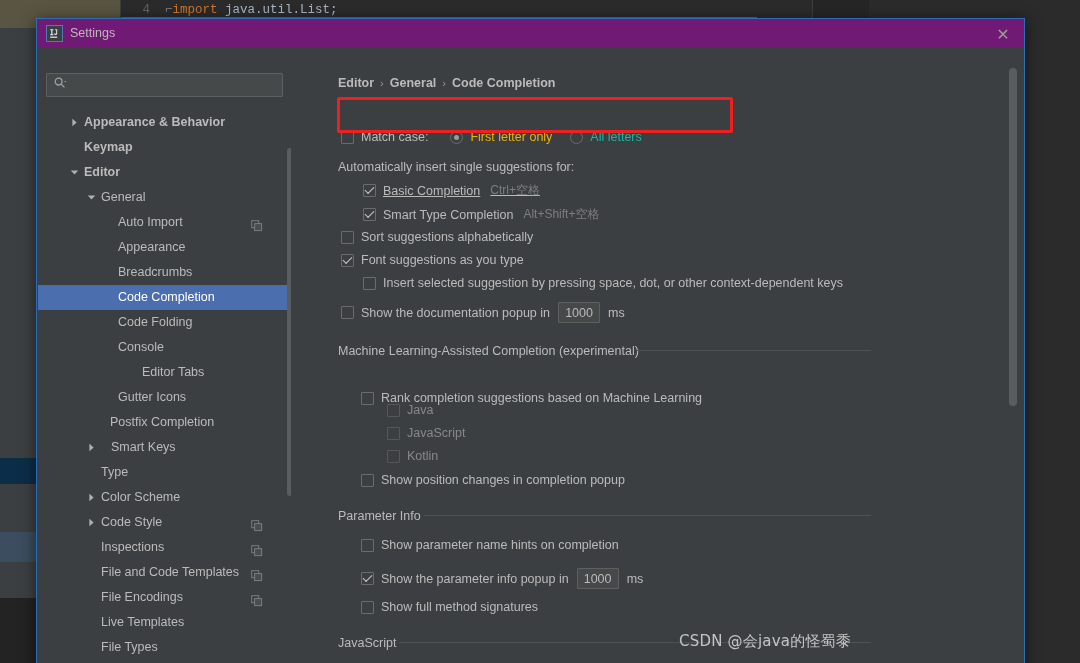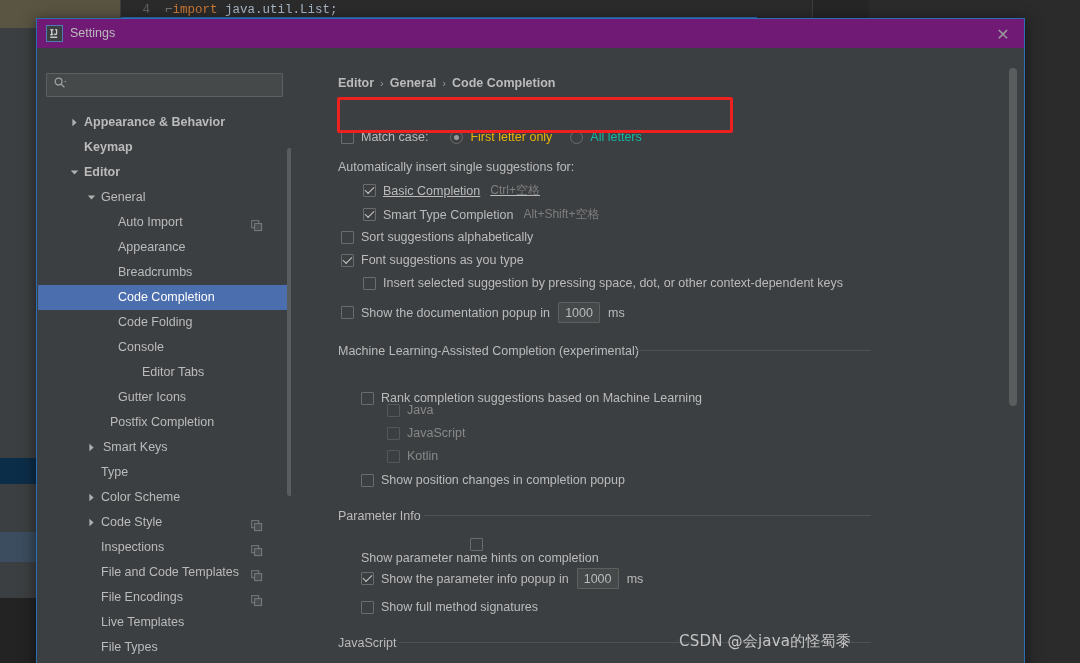--- a/index.html
+++ b/index.html
@@ -313,21 +313,21 @@
           </div>
           <div class="tree-row">
             <span class="lbl" style="left: 72px;">Postfix Completion</span>
           </div>
           <div class="tree-row">
             <span class="tw" style="left: 47px;">
               <svg width="9" height="9" viewBox="0 0 9 9">
                 <path d="M2.4 0.8 L2.4 8.2 L6.6 4.5 Z" fill="#b0b0b0"></path>
               </svg>
             </span>
-            <span class="lbl" style="left: 65px;">Smart Keys</span>
+            <span class="lbl" style="left: 73px;">Smart Keys</span>
           </div>
           <div class="tree-row">
             <span class="lbl" style="left: 63px;">Type</span>
           </div>
           <div class="tree-row">
             <span class="tw" style="left: 47px;">
               <svg width="9" height="9" viewBox="0 0 9 9">
                 <path d="M2.4 0.8 L2.4 8.2 L6.6 4.5 Z" fill="#b0b0b0"></path>
               </svg>
             </span>
@@ -458,21 +458,21 @@
       </div>
 
       <div class="row" style="left:70px; top:425px;">
         <span class="cb"></span>
         <span>Show position changes in completion popup</span>
       </div>
 
       <div class="sect-title" style="left:47px; top:461px;">Parameter Info</div>
       <div class="sect-line" style="left:133px; top:467px; width:447px;"></div>
 
-      <div class="row" style="left:70px; top:490px;flex-direction:column;">
+      <div class="row" style="left:70px; top:490px;">
         <span class="cb"></span>
         <span>Show parameter name hints on completion</span>
       </div>
 
       <div class="row" style="left:70px; top:520px;">
         <span class="cb checked"></span>
         <span>Show the parameter info popup in</span>
         <span class="spin">1000</span>
         <span>ms</span>
       </div>

